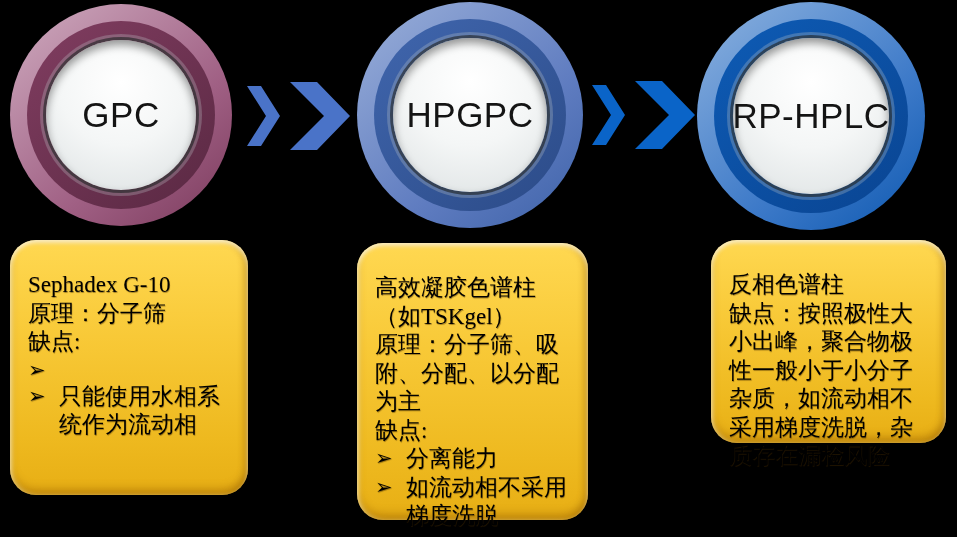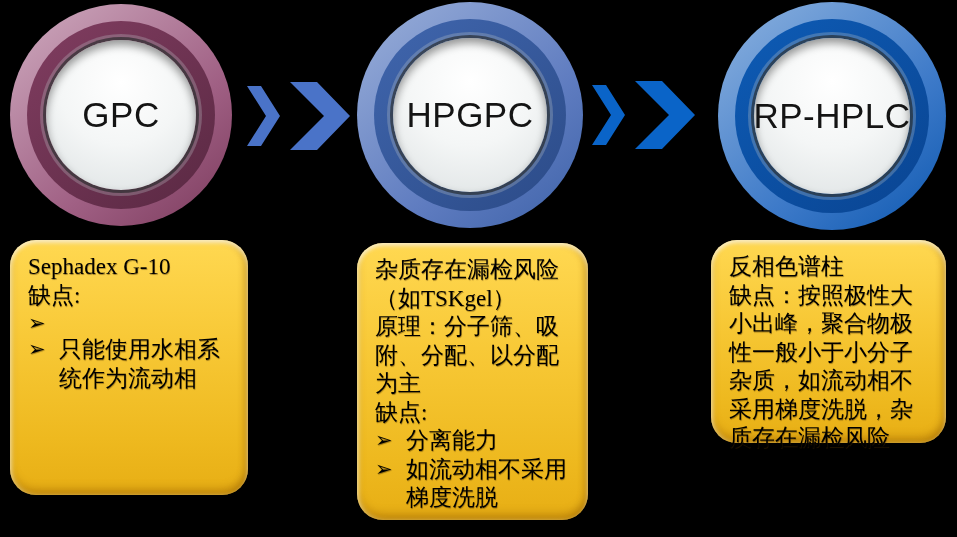--- a/index.html
+++ b/index.html
@@ -16,34 +16,34 @@
   .face{position:absolute;inset:16%;border-radius:50%;
         background:radial-gradient(circle at 50% 28%, #ffffff 0%, #f4f6f6 48%, #dce1e2 100%);
         box-shadow:0 0 0 3px rgba(28,31,32,.6), 0 0 0 6px rgba(190,196,198,.30),
                    inset 0 5px 9px rgba(0,0,0,.40);
         display:flex;align-items:center;justify-content:center;}
   .circle-label{font-family:"Liberation Sans", sans-serif;font-size:35px;color:#141414;
         white-space:nowrap;letter-spacing:.5px;}
 
   #circle-0{left:10px;top:4px;width:222px;height:222px;}
   #circle-1{left:357px;top:2px;width:226px;height:226px;}
-  #circle-2{left:718px;top:2px;width:228px;height:228px;text-align:right;}
+  #circle-2{left:697px;top:2px;width:228px;height:228px;text-align:right;}
 
   
   .arrow{position:absolute;}
   #arrow-0{left:247px;top:81px;}
   #arrow-1{left:592px;top:80px;}
 
   
   .note{position:absolute;border-radius:26px;color:#000;
         background:linear-gradient(180deg,#ffd851 0%,#f8c937 38%,#eeb91f 78%,#e7ae14 100%);
         box-shadow:inset 0 3px 4px rgba(255,255,255,.65), inset 3px 0 4px rgba(255,240,180,.35),
                    inset 0 -6px 8px rgba(150,95,0,.45), inset -4px 0 6px rgba(150,95,0,.30),
                    0 4px 10px rgba(0,0,0,.65);
-        padding:13px 14px 12px 18px;
+        padding:31px 14px 12px 18px;
         font-size:23px;line-height:1.24;
         text-shadow:0.6px 0.8px 0.7px rgba(70,45,0,.45);
         box-sizing:border-box;}
   #note-0{left:10px;top:240px;width:238px;height:255px;}
   #note-1{left:357px;top:243px;width:231px;height:277px;}
   #note-2{left:711px;top:240px;width:235px;height:203px;}
   .line{margin:0;line-break:loose;overflow-wrap:break-word;}
   .line.bullet{display:flex;}
   .line.bullet .mark{flex:0 0 31px;font-family:"DejaVu Sans", sans-serif;font-size:21px;}
   .line.bullet .txt{flex:1 1 auto;}
@@ -82,31 +82,32 @@
     <polygon points="43,1 70,1 103,35 70,69 43,69 77,35" fill="#4a73c8"></polygon>
   </svg>
 
   <svg class="arrow" id="arrow-1" width="103" height="70" viewBox="0 0 103 70">
     <polygon points="0,5 14,5 33,35 14,65 0,65 19,35" fill="#0a64c8"></polygon>
     <polygon points="43,1 70,1 103,35 70,69 43,69 77,35" fill="#0a64c8"></polygon>
   </svg>
 
   <div class="note" id="note-0">
       <div class="line plain">Sephadex G-10</div>
+      <div class="line plain">原理：分子筛</div>
       <div class="line plain">缺点:</div>
       <div class="line bullet">
         <span class="mark">➢</span>
       </div>
       <div class="line bullet">
         <span class="mark">➢</span>
         <span class="txt">只能使用水相系统作为流动相</span>
       </div>
     </div>
   <div class="note" id="note-1">
-      <div class="line plain">杂质存在漏检风险（如TSKgel）</div>
+      <div class="line plain">高效凝胶色谱柱（如TSKgel）</div>
       <div class="line plain">原理：分子筛、吸附、分配、以分配为主</div>
       <div class="line plain">缺点:</div>
       <div class="line bullet">
         <span class="mark">➢</span>
         <span class="txt">分离能力</span>
       </div>
       <div class="line bullet">
         <span class="mark">➢</span>
         <span class="txt">如流动相不采用梯度洗脱</span>
       </div>

